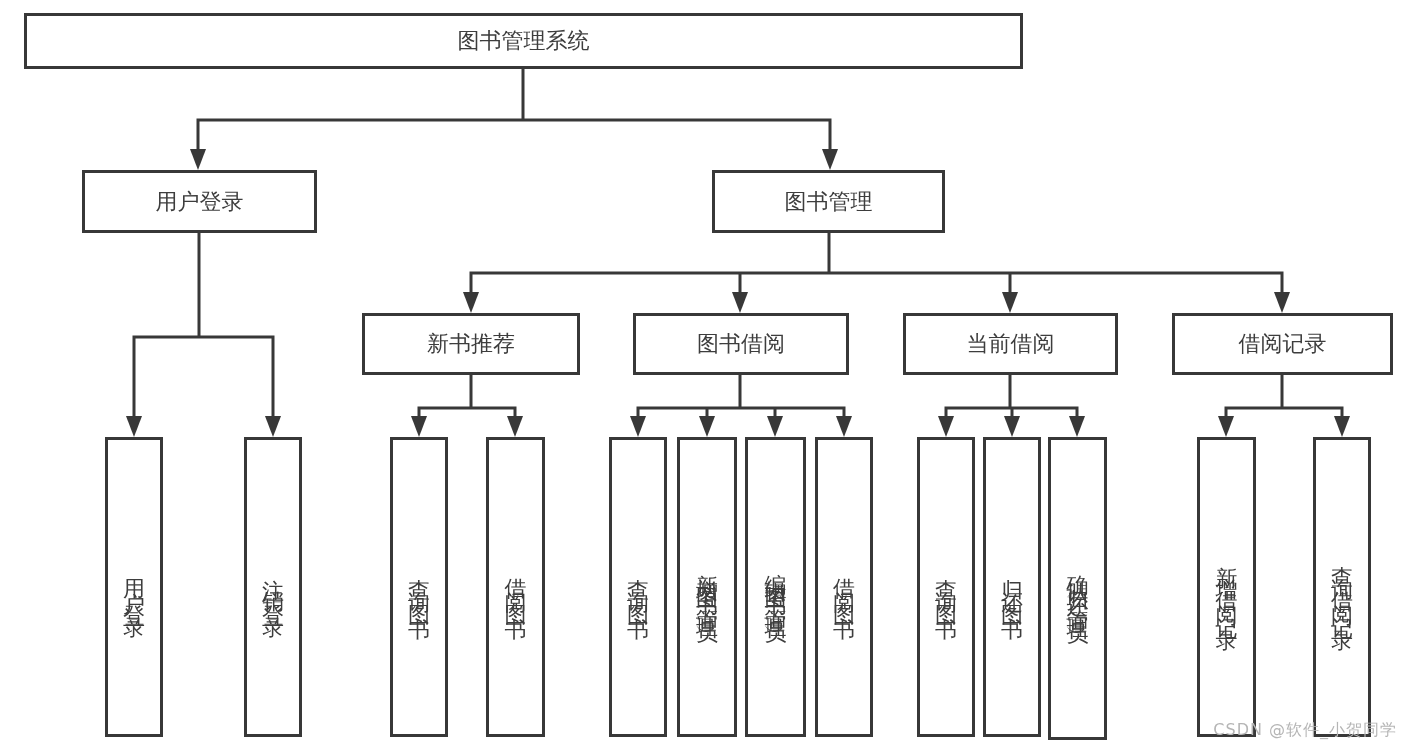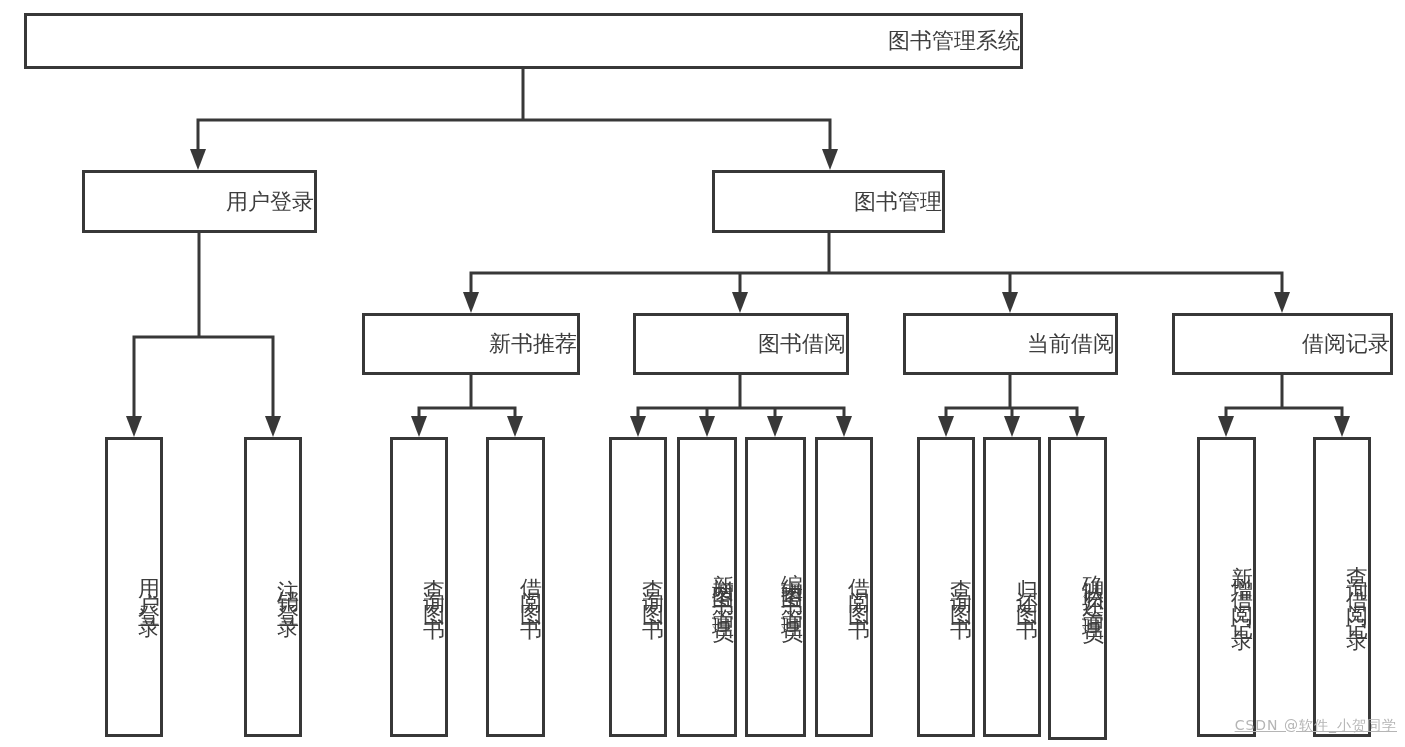--- a/index.html
+++ b/index.html
@@ -17,42 +17,41 @@
     background:var(--background);
     overflow:hidden;
   }
   .wires{position:absolute;left:0;top:0;}
   .wires path{stroke:var(--line);stroke-width:3;fill:none;stroke-linecap:square;}
   .wires polygon{fill:var(--line);stroke:none;}
   .node{
     position:absolute;
     background:#fff;
     border:3px solid var(--line);
-    display:flex;align-items:center;justify-content:flex-end;
+    display:flex;align-items:center;justify-content:center;
     color:var(--text);
     font-size:22px;
     text-align:center;
   }
   .v-label{
     writing-mode:vertical-rl;
     text-orientation:mixed;
     letter-spacing:13px;
     font-size:22px;
     line-height:1;
     color:var(--text);
   }
   .v-label.long{letter-spacing:7px;}
   .watermark{
     position:absolute;
-    right:8px;bottom:12px;
-    font-size:14px;
+    right:8px;bottom:6px;
+    font-size:16px;
     color:var(--watermark);
     letter-spacing:1px;
     white-space:nowrap;
-    text-decoration:underline;
   }
 </style>
 </head>
 <body>
 
 <div class="stage">
 
   <svg class="wires" width="1405" height="747" viewBox="0 0 1405 747" aria-hidden="true">
     <path d="
       M523 69 V120 M198 120 H830 M198 120 V150 M830 120 V150

